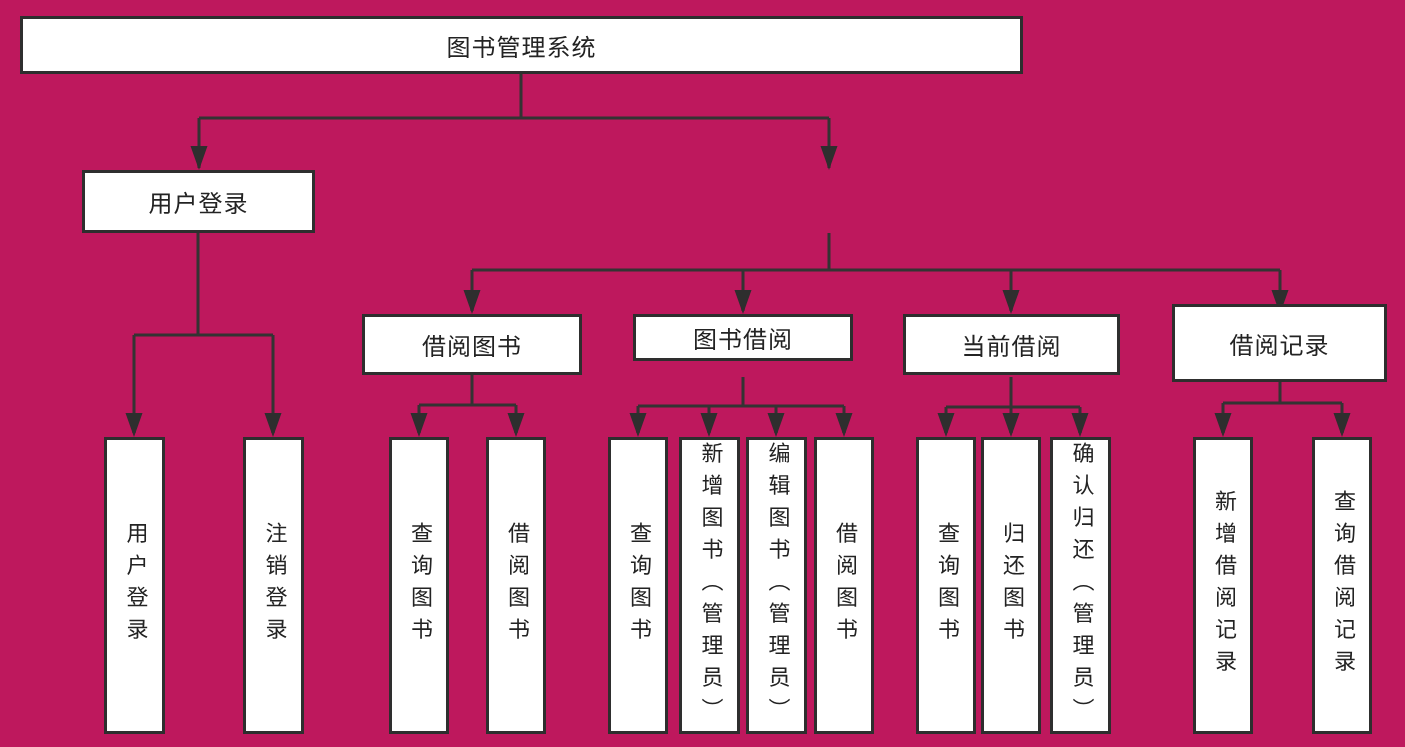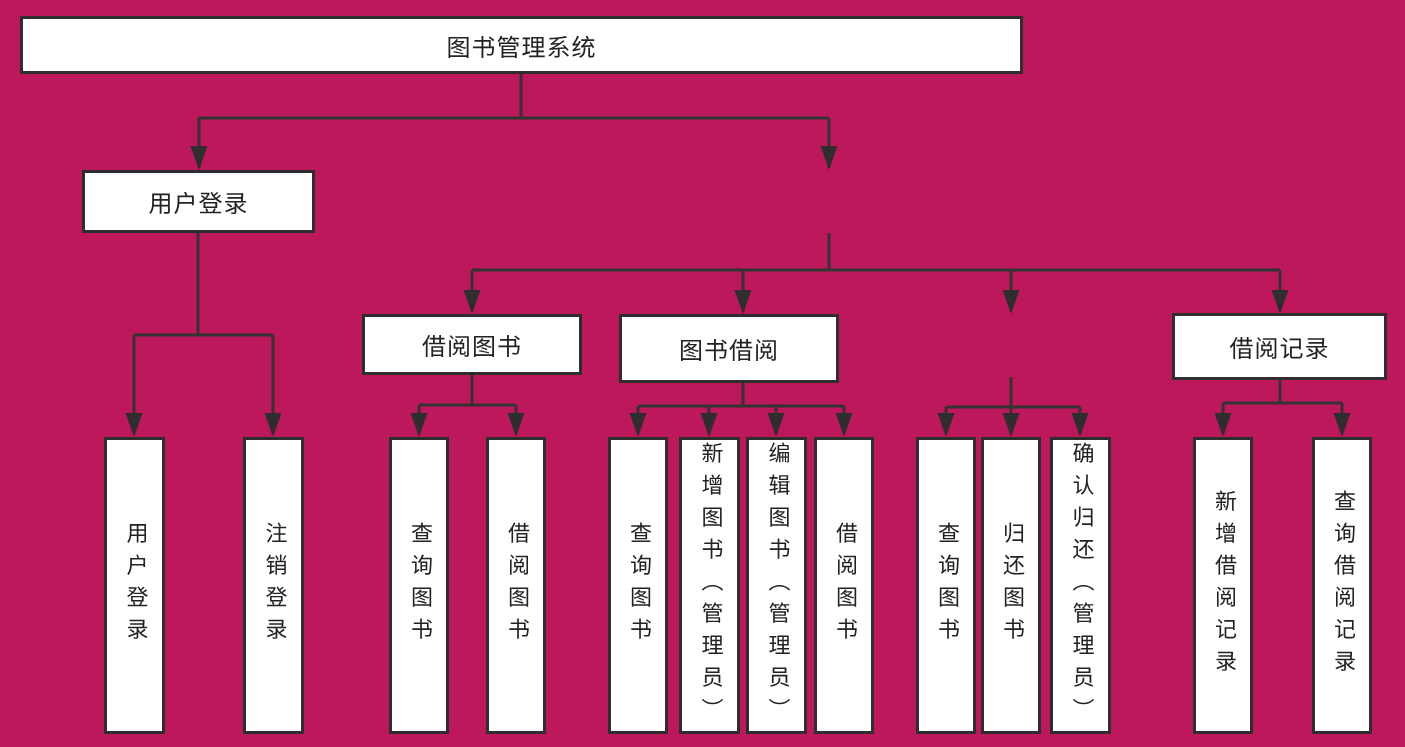--- a/index.html
+++ b/index.html
@@ -78,22 +78,23 @@
          M937.5 413 L954.5 413 L946 437 Z  M1002.5 413 L1019.5 413 L1011 437 Z
          M1071.5 413 L1088.5 413 L1080 437 Z
          M1214.5 413 L1231.5 413 L1223 437 Z  M1333.5 413 L1350.5 413 L1342 437 Z"></path>
   </svg>
 
   <div class="node hnode" style="left:20px; top:16px; width:1003px; height:58px">图书管理系统</div>
 
   <div class="node hnode" style="left:82px; top:170px; width:233px; height:63px">用户登录</div>
 
   <div class="node hnode" style="left:362px; top:314px; width:220px; height:61px">借阅图书</div>
-  <div class="node hnode" style="left:619px; top:314px; width:220px; height:69px">图书借阅</div>
-  <div class="node hnode" style="left:1172px; top:313px; width:215px; height:67px">借阅记录</div>
+  <div class="node hnode" style="left:633px; top:314px; width:220px; height:47px">图书借阅</div>
+  <div class="node hnode" style="left:903px; top:314px; width:217px; height:61px">当前借阅</div>
+  <div class="node hnode" style="left:1172px; top:304px; width:215px; height:78px">借阅记录</div>
 
   <div class="node vnode" style="left:104px; top:437px; width:61px; height:297px">
     <span class="vtext">用户登录</span>
   </div>
   <div class="node vnode" style="left:243px; top:437px; width:61px; height:297px">
     <span class="vtext">注销登录</span>
   </div>
 
   <div class="node vnode" style="left:389px; top:437px; width:60px; height:297px">
     <span class="vtext">查询图书</span>

